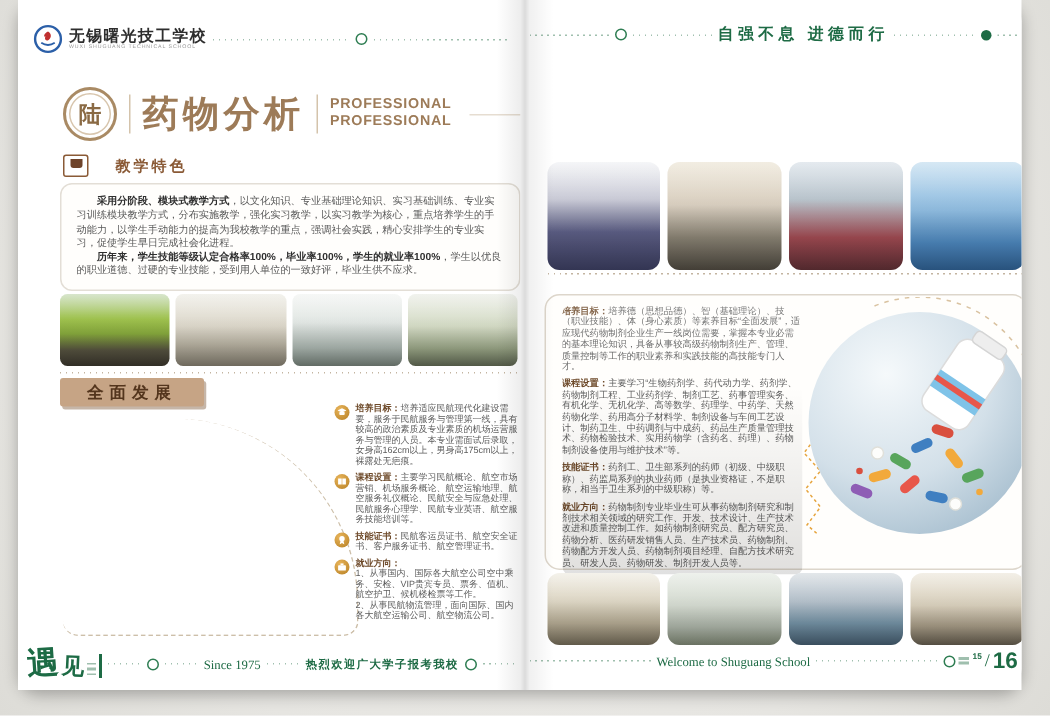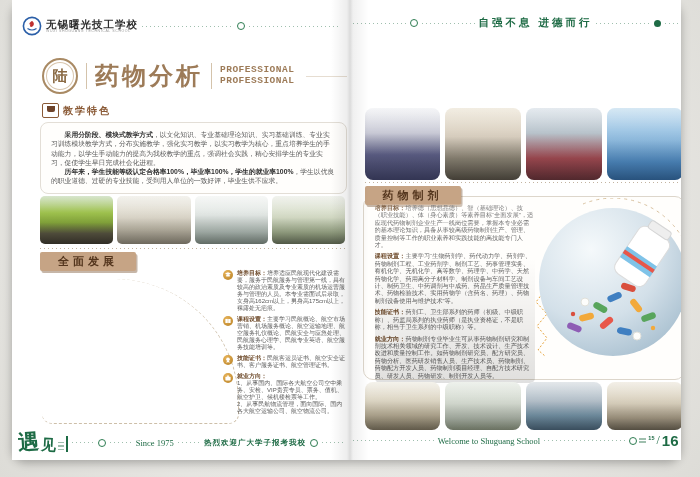--- a/index.html
+++ b/index.html
@@ -26,26 +26,26 @@
   .sch .en{font-size:3.5px;color:#9a9a9a;letter-spacing:.6px;white-space:nowrap;margin-top:1px;}
   .hdr-r{left:6px;top:16px;width:326px;}
   .motto{font-size:10.5px;font-weight:bold;color:#1e6b45;letter-spacing:3px;white-space:nowrap;}
 
   
   .titleblock{position:absolute;left:30px;top:58px;display:flex;align-items:center;gap:8px;}
   .seal{width:32px;height:32px;border:2px solid #a98a64;border-radius:50%;display:flex;align-items:center;justify-content:center;
         font-size:15px;color:#8a6a44;font-weight:bold;background:#fff;box-shadow:inset 0 0 0 2px #fff,inset 0 0 0 3px #d8c6ae;}
   .tv{width:1px;height:26px;background:#d4c3ab;}
   .tzh{font-size:24px;color:#9d7b58;letter-spacing:3px;font-weight:bold;white-space:nowrap;}
-  .ten{font-family:Liberation Mono, monospace;font-size:9.5px;font-weight:bold;color:#9d7b58;line-height:1.15;letter-spacing:.5px;}
+  .ten{font-family:Liberation Sans, sans-serif;font-size:9.5px;font-weight:bold;color:#9d7b58;line-height:1.15;letter-spacing:.5px;}
   .tline{width:72px;height:1px;background:#e6ddd1;margin-left:4px;}
 
   
   .tpanel{position:absolute;left:28px;top:122px;width:305px;height:70px;border:1px solid #e3ded6;border-radius:8px;background:#fffefc;}
-  .tfhead{position:absolute;left:30px;top:103px;display:flex;align-items:center;gap:4px;}
+  .tfhead{position:absolute;left:30px;top:103px;display:flex;align-items:center;gap:18px;}
   .tfico{width:15px;height:13px;border:1.5px solid #8a5a36;border-radius:2px;background:#fff;display:flex;align-items:flex-start;justify-content:center;}
   .tfico i{display:block;width:8px;height:6px;background:#6e432a;margin-top:2px;border-radius:0 0 2px 2px;}
   .tfhead span{font-size:10px;font-weight:bold;color:#8a5a36;letter-spacing:2px;}
   .tpanel .body{padding:7px 10px 0 10px;font-size:6.8px;line-height:9.3px;color:#595959;}
   .tpanel p{margin:0;text-indent:2em;}
   .tpanel b{color:#2f2f2f;}
 
   
   .phrow{position:absolute;display:flex;gap:4px;}
   .ph{flex:1;border-radius:5px;position:relative;overflow:hidden;}
@@ -246,21 +246,20 @@
 
       <div class="phrow" style="left:18px;top:108px;width:318px;height:72px;gap:5px;">
         <div class="ph ph1r" style="border-radius:8px;"></div>
         <div class="ph ph2r" style="border-radius:8px;"></div>
         <div class="ph ph3r" style="border-radius:8px;"></div>
         <div class="ph ph4r" style="border-radius:8px;"></div>
       </div>
 
       <div class="dotsep" style="left:18px;top:182px;width:318px;"></div>
       <div class="ppanel"></div>
-      <div class="secbox" style="left:18px;top:186px;">药物制剂</div>
 
       <div class="infocol ph">
         <p class="item">
           
           <span class="lbl">培养目标：</span><span class="txt">培养德（思想品德）、智（基础理论）、技（职业技能）、体（身心素质）等素养目标“全面发展”，适应现代药物制剂企业生产一线岗位需要，掌握本专业必需的基本理论知识，具备从事较高级药物制剂生产、管理、质量控制等工作的职业素养和实践技能的高技能专门人才。</span>
         </p>
         <p class="item">
           
           <span class="lbl">课程设置：</span><span class="txt">主要学习“生物药剂学、药代动力学、药剂学、药物制剂工程、工业药剂学、制剂工艺、药事管理实务、有机化学、无机化学、高等数学、药理学、中药学、天然药物化学、药用高分子材料学、制剂设备与车间工艺设计、制药卫生、中药调剂与中成药、药品生产质量管理技术、药物检验技术、实用药物学（含药名、药理）、药物制剂设备使用与维护技术”等。</span>
         </p>

